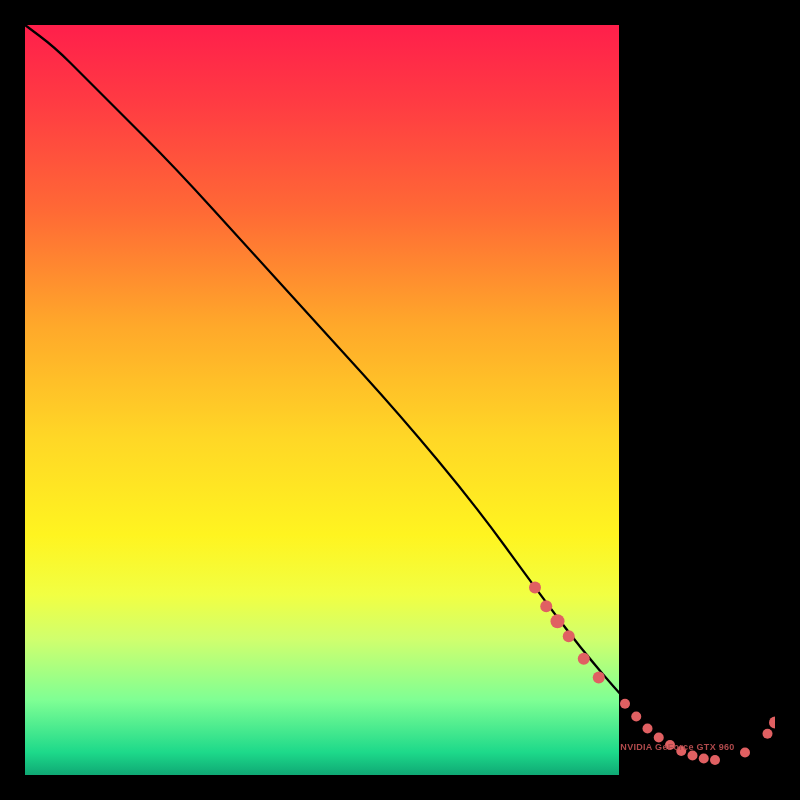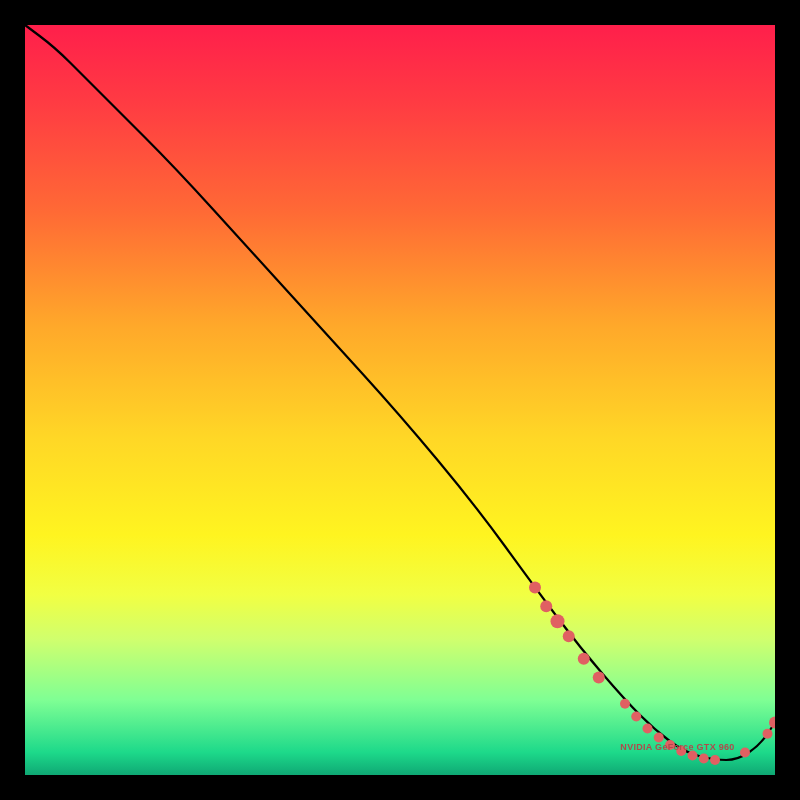--- a/index.html
+++ b/index.html
@@ -24,21 +24,21 @@
   }
   .frame-top    { left: 0; top: 0;    width: 800px; height: 25px; }
   .frame-bottom { left: 0; bottom: 0; width: 800px; height: 25px; }
   .frame-left   { left: 0; top: 0;    width: 25px;  height: 800px; }
   .frame-right  { right: 0; top: 0;   width: 25px;  height: 800px; }
 
   .plot {
     position: absolute;
     left: 25px;
     top: 25px;
-    width: 750px;
+    width: 594px;
     height: 750px;
     
     background: linear-gradient(
       to bottom,
       #ff1f4b 0%,
       #ff3a43 10%,
       #ff6a35 25%,
       #ffa82a 40%,
       #ffd726 55%,
       #fff420 68%,

